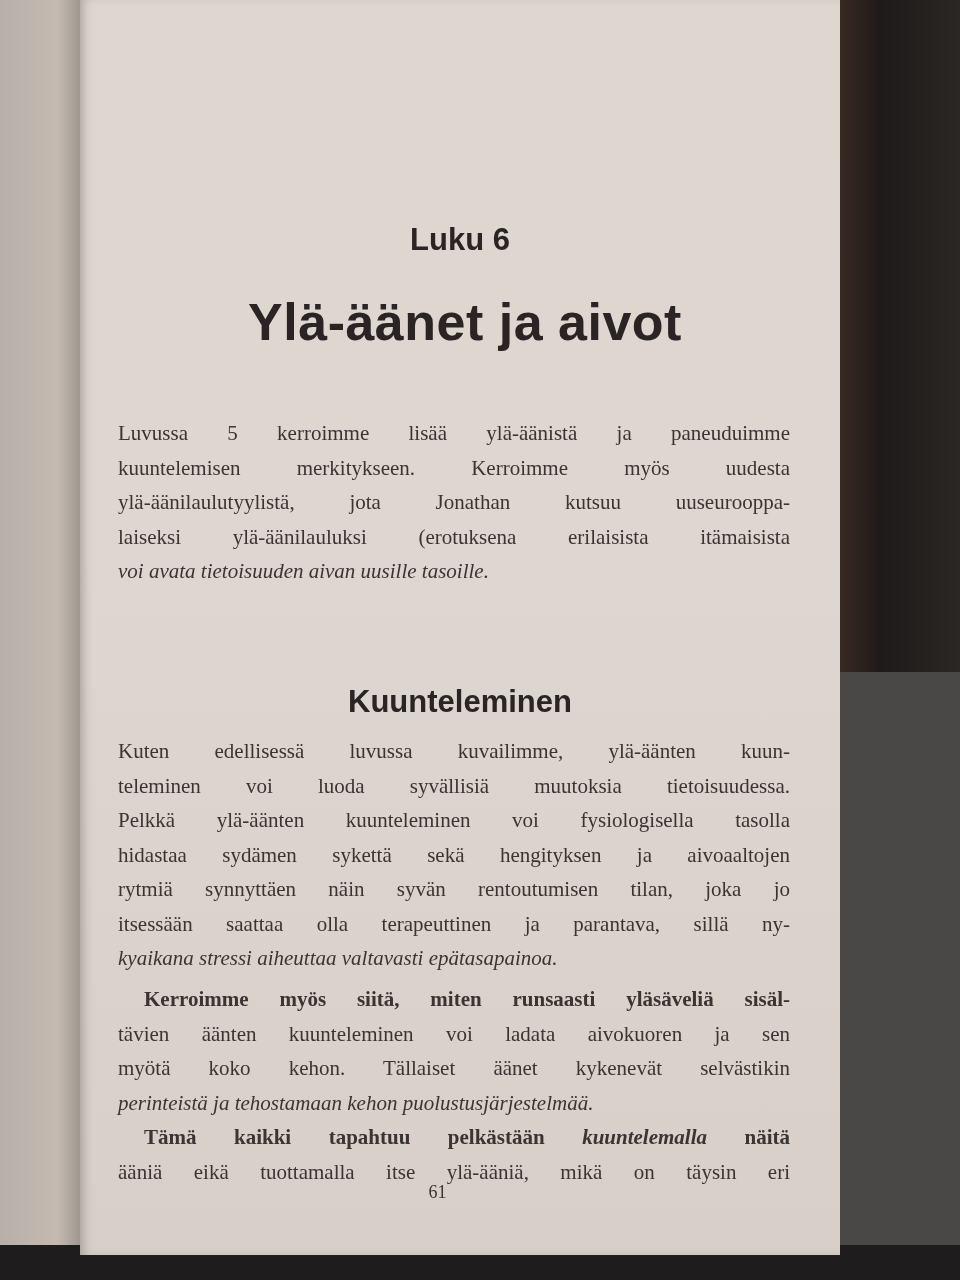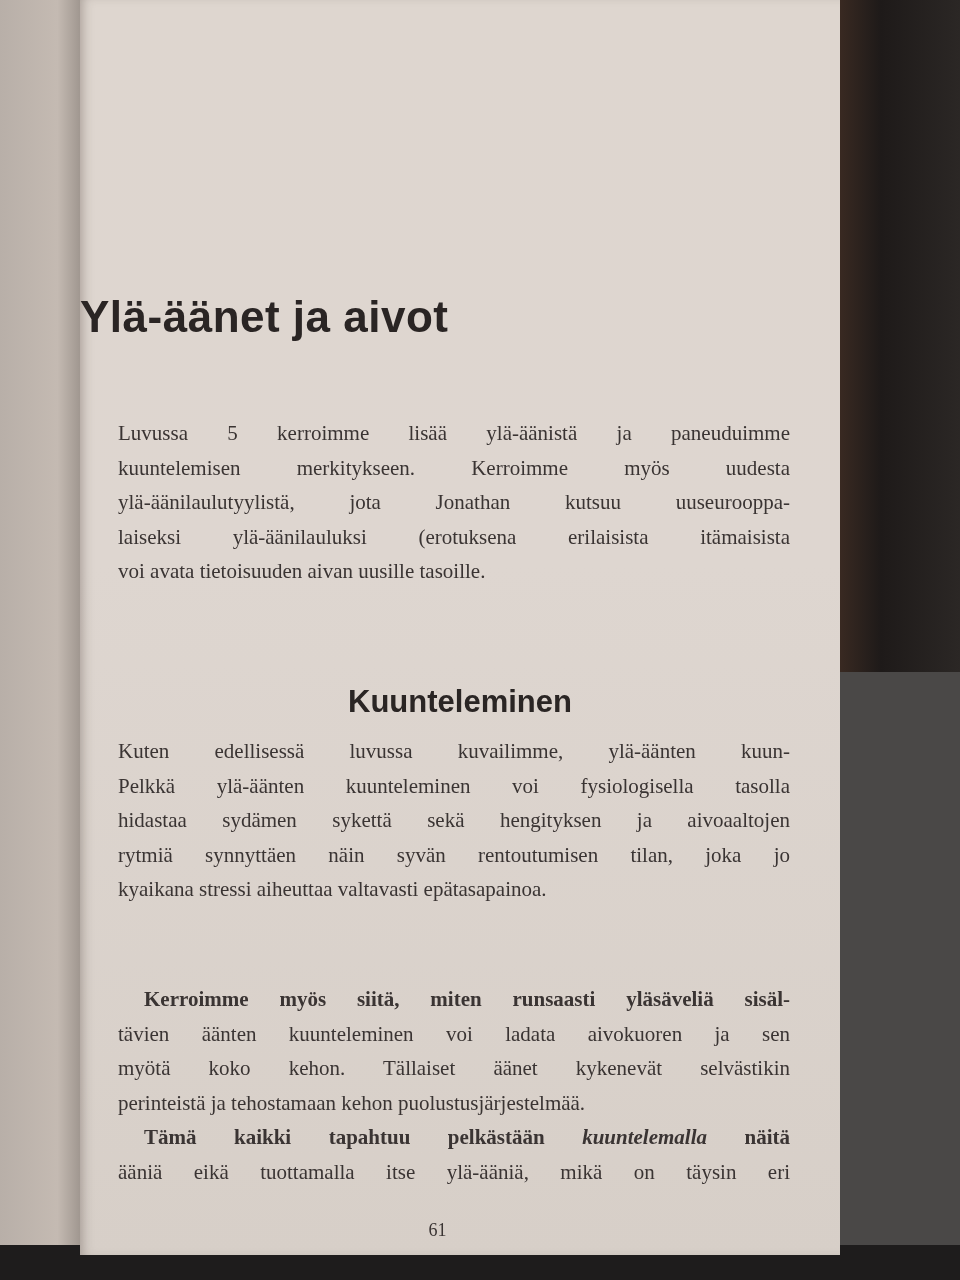--- a/index.html
+++ b/index.html
@@ -28,69 +28,72 @@
     position:absolute; left:80px; top:0; width:760px; height:1255px;
     background:linear-gradient(180deg,#ded6cf 0%, #ded6d0 45%, #d7cfc8 100%);
     box-shadow: inset 8px 0 12px -6px rgba(60,45,40,0.35);
   }
   .chapter-label {
     position:absolute; left:0; width:760px; top:222px; text-align:center;
     font-family:"Liberation Sans", sans-serif; font-weight:bold;
     font-size:31px; color:#2a2524;
   }
   .chapter-title {
-    position:absolute; left:0; width:770px; top:292px; text-align:left;
+    position:absolute; left:0; width:770px; top:292px; text-align:center;
     font-family:"Liberation Sans", sans-serif; font-weight:bold;
-    font-size:44px; color:#2a2524; letter-spacing:0.5px;
+    font-size:52px; color:#2a2524; letter-spacing:0.5px;
   }
   .para {
     position:absolute; left:38px; width:672px;
     font-size:21px; line-height:34.5px; color:#3a3433;
     text-align:justify;
   }
   .line { display:block; white-space:nowrap; text-align-last:justify; }
-  .line.last { text-align-last:left; }
+  .line.last { text-align-last:left;font-style:italic; }
   .indent { padding-left:26px;font-weight:bold; }
   em { font-style:italic; }
   .section-heading {
     position:absolute; left:0; width:760px; top:684px; text-align:center;
     font-family:"Liberation Sans", sans-serif; font-weight:bold;
     font-size:31px; color:#2a2524;
   }
   .page-number {
-    position:absolute; left:0; width:715px; top:1220px; text-align:center;
+    position:absolute; left:0; width:715px; top:1182px; text-align:center;
     font-size:18px; color:#3a3433;
   }
 </style>
 </head>
 <body>
 
 <div class="prev-page"></div>
 <div class="bg-right-top"></div>
 <div class="bg-right-bottom"></div>
 <div class="bottom-dark"></div>
 
 <div class="page">
+  <div class="chapter-label">Luku 6</div>
   <div class="chapter-title">Ylä-äänet ja aivot</div>
 
   <div class="para" style="top:416px;">
     <span class="line">Luvussa 5 kerroimme lisää ylä-äänistä ja paneuduimme</span>
     <span class="line">kuuntelemisen merkitykseen. Kerroimme myös uudesta</span>
     <span class="line">ylä-äänilaulutyylistä, jota Jonathan kutsuu uuseurooppa-</span>
     <span class="line">laiseksi ylä-äänilauluksi (erotuksena erilaisista itämaisista</span>
     <span class="line last">voi avata tietoisuuden aivan uusille tasoille.</span>
   </div>
 
   <div class="section-heading">Kuunteleminen</div>
 
   <div class="para" style="top:734px;">
     <span class="line">Kuten edellisessä luvussa kuvailimme, ylä-äänten kuun-</span>
+    <span class="line">teleminen voi luoda syvällisiä muutoksia tietoisuudessa.</span>
     <span class="line">Pelkkä ylä-äänten kuunteleminen voi fysiologisella tasolla</span>
     <span class="line">hidastaa sydämen sykettä sekä hengityksen ja aivoaaltojen</span>
     <span class="line">rytmiä synnyttäen näin syvän rentoutumisen tilan, joka jo</span>
+    <span class="line">itsessään saattaa olla terapeuttinen ja parantava, sillä ny-</span>
     <span class="line last">kyaikana stressi aiheuttaa valtavasti epätasapainoa.</span>
   </div>
 
   <div class="para" style="top:982px;">
     <span class="line indent">Kerroimme myös siitä, miten runsaasti yläsäveliä sisäl-</span>
     <span class="line">tävien äänten kuunteleminen voi ladata aivokuoren ja sen</span>
     <span class="line">myötä koko kehon. Tällaiset äänet kykenevät selvästikin</span>
     <span class="line last">perinteistä ja tehostamaan kehon puolustusjärjestelmää.</span>
   </div>
 

